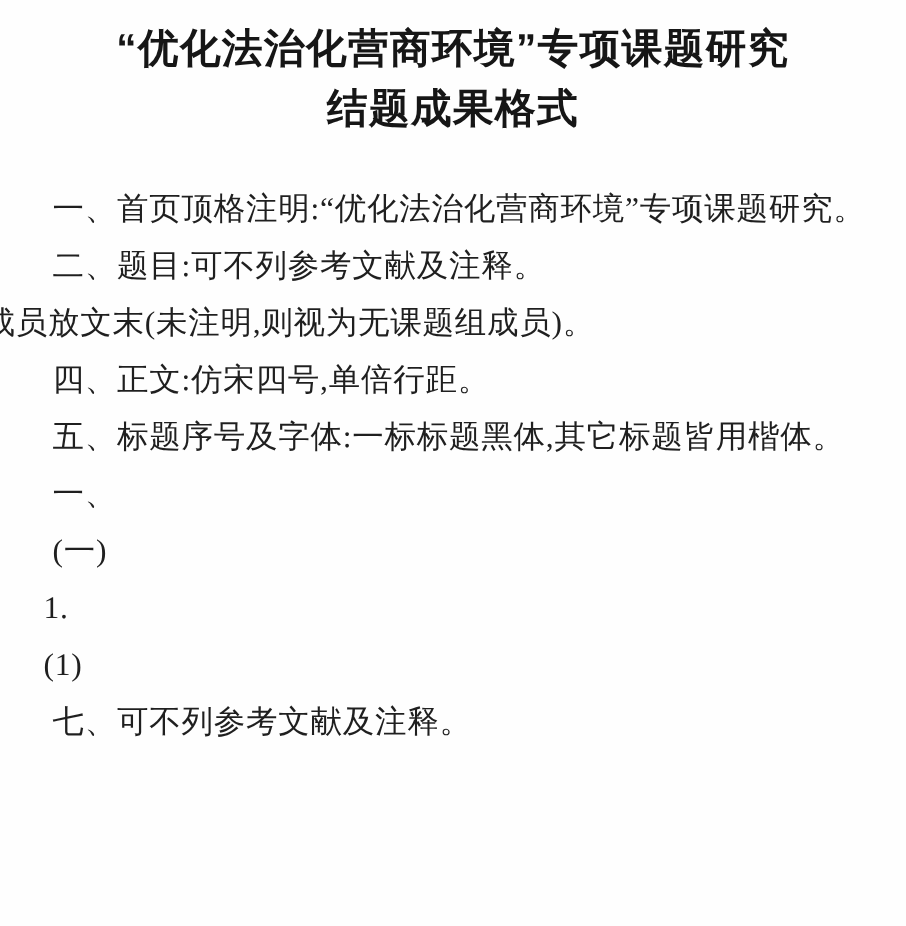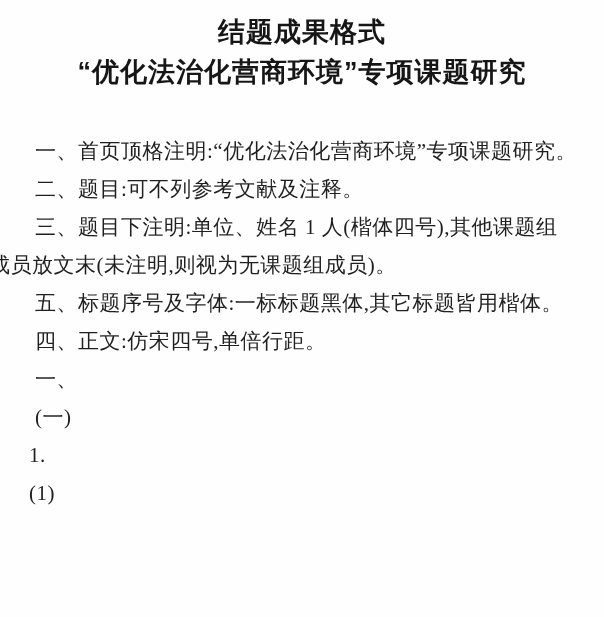--- a/index.html
+++ b/index.html
@@ -20,21 +20,21 @@
     padding-top: 12px;
     text-align: center;
     font-family: "Liberation Sans", "DejaVu Sans", sans-serif;
     font-weight: 700;
     color: #161616;
     font-size: 27px;
     line-height: 40px;
     letter-spacing: 1px;
   }
   .doc-body {
-    margin-top: 40px;
+    margin-top: 28px;
     width: 604px;
     overflow: hidden;
   }
   .line {
     font-size: 21px;
     line-height: 38px;
     color: #1f1f1f;
     padding-left: 35px;
     letter-spacing: 0.5px;
     white-space: nowrap;
@@ -46,30 +46,30 @@
   .line.numbering-latin {
     padding-left: 29px;
   }
 </style>
 </head>
 <body>
 
 <div class="page">
 
   <div class="doc-title">
+    <div>“优化法治化营商环境”专项课题研究</div>
     <div>结题成果格式</div>
-    <div>“优化法治化营商环境”专项课题研究</div>
   </div>
 
   <div class="doc-body">
     <p class="line">一、首页顶格注明:“优化法治化营商环境”专项课题研究。</p>
     <p class="line">二、题目:可不列参考文献及注释。</p>
-    <p class="line">三、题目下注明:单位、姓名 1 人(楷体四号),其他课题组</p>
     <p class="line continuation">成员放文末(未注明,则视为无课题组成员)。</p>
+    <p class="line">四、正文:仿宋四号,单倍行距。</p>
     <p class="line">五、标题序号及字体:一标标题黑体,其它标题皆用楷体。</p>
-    <p class="line">四、正文:仿宋四号,单倍行距。</p>
     <p class="line">一、</p>
     <p class="line">(一)</p>
     <p class="line numbering-latin">1.</p>
     <p class="line numbering-latin">(1)</p>
+    <p class="line">七、可不列参考文献及注释。</p>
   </div>
 
 </div>
 
 </body></html>

